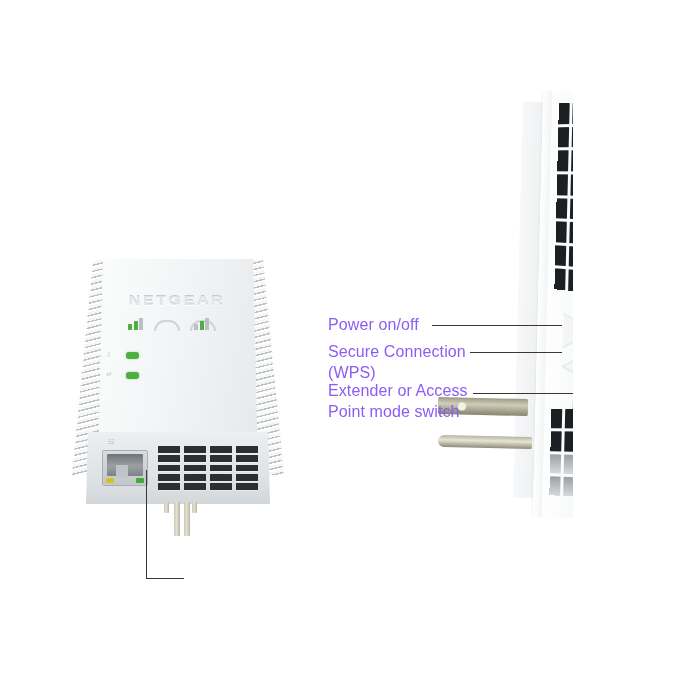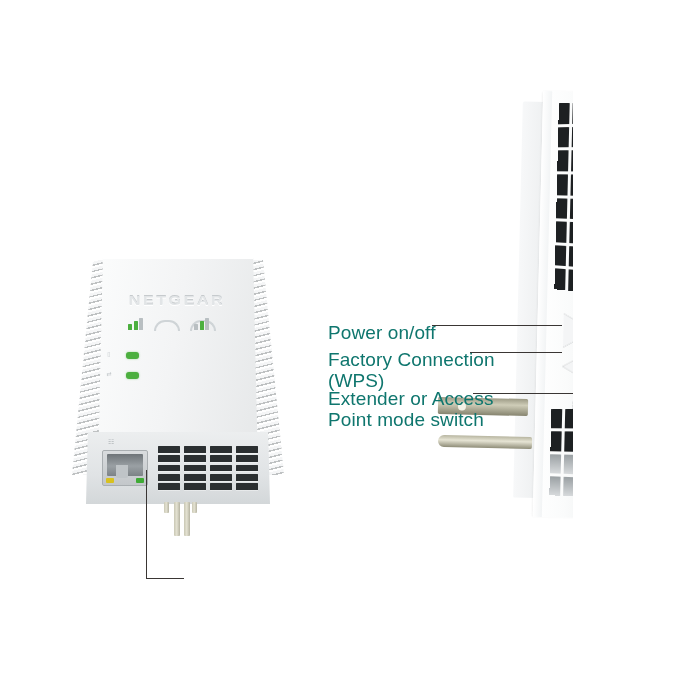--- a/index.html
+++ b/index.html
@@ -15,27 +15,26 @@
     position: relative;
     width: 573px;
     height: 700px;
     background: #ffffff;
     overflow: hidden;
   }
 
   
   .callout {
     position: absolute;
-    color: #0f766e;
+    color: #8b5cf6;
     font-family: "Liberation Sans", sans-serif;
-    font-size: 19px;
+    font-size: 16px;
     line-height: 21px;
     letter-spacing: 0.1px;
     white-space: pre-line;
-    margin-top: 8px;
   }
   .callout-power   { left: 328px; top: 314px; }
   .callout-wps     { left: 328px; top: 341px; }
   .callout-mode    { left: 328px; top: 380px; }
   .callout-gigabit { left: 190px; top: 567px; }
 
   
   .leader {
     position: absolute;
     background: #3a3634;
@@ -602,20 +601,20 @@
   </div>
 
   <div class="leader leader-h leader-power"></div>
   <div class="leader leader-h leader-wps"></div>
   <div class="leader leader-h leader-mode"></div>
   <div class="leader leader-v leader-gig-v"></div>
   <div class="leader leader-h leader-gig-h"></div>
 
   <div class="callout callout-power">Power on/off</div>
 
-  <div class="callout callout-wps">Factory Connection
+  <div class="callout callout-wps">Secure Connection
 (WPS)</div>
 
   <div class="callout callout-mode">Extender or Access
 Point mode switch</div>
 
 
 </div>
 
 </body></html>

